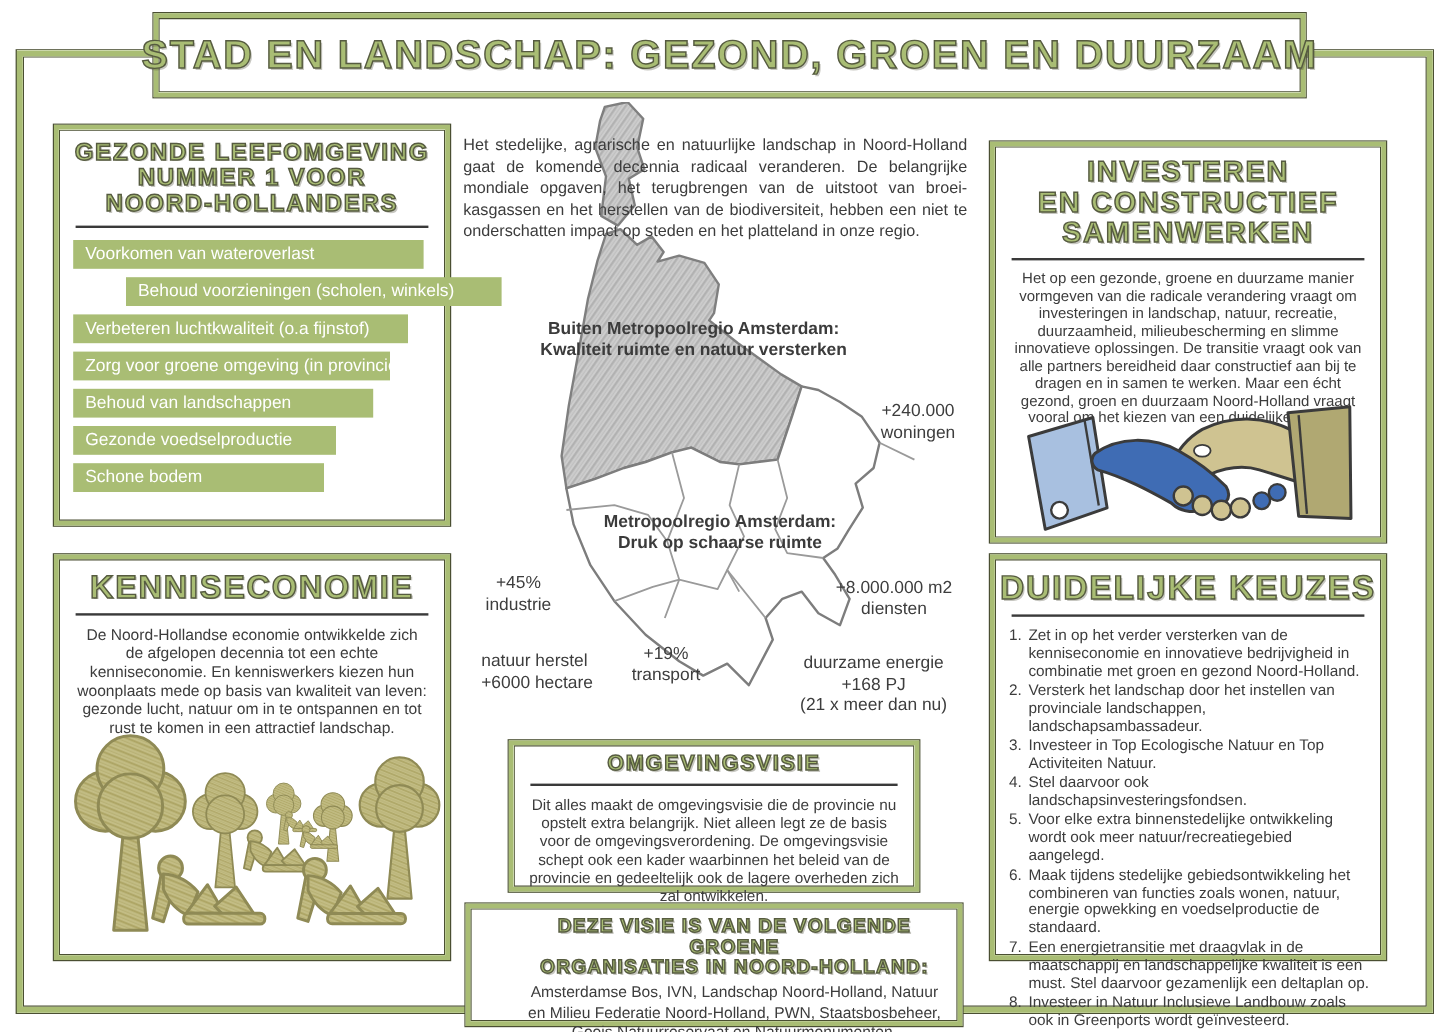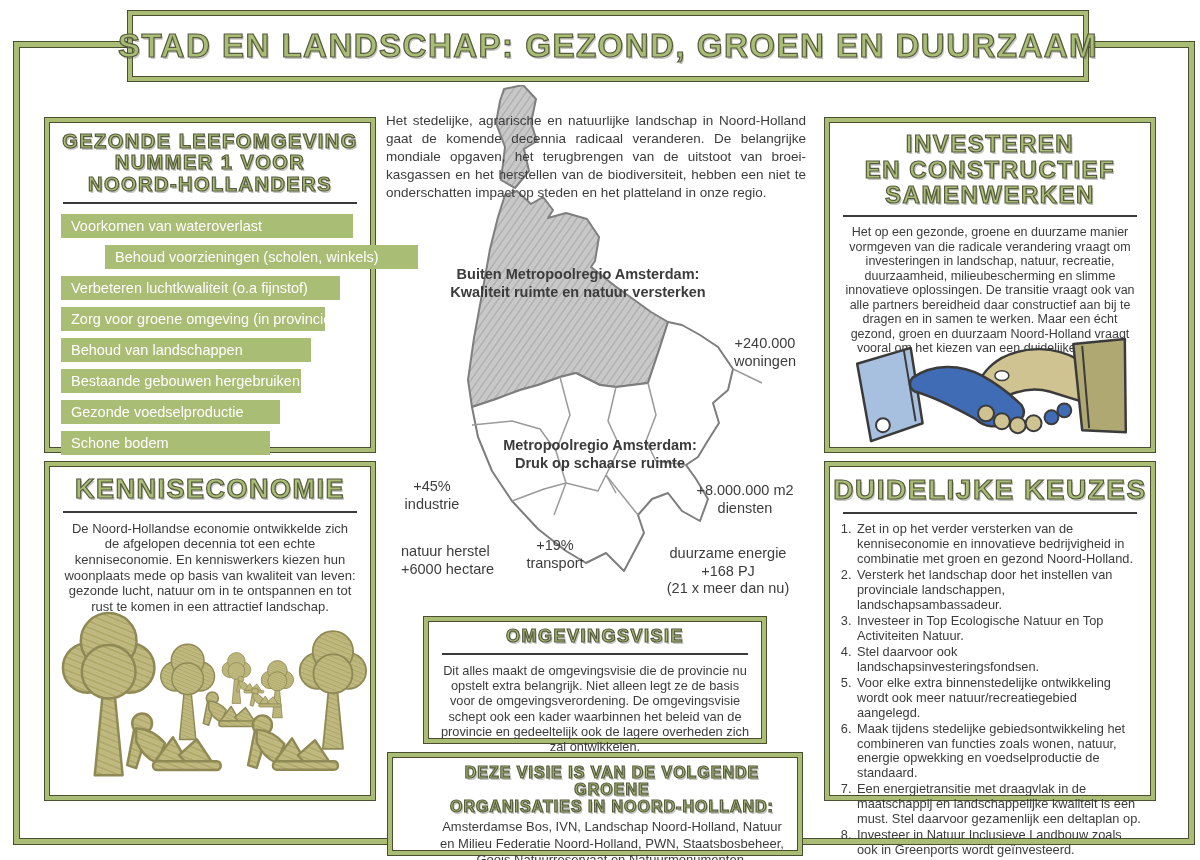--- a/index.html
+++ b/index.html
@@ -30,21 +30,21 @@
   }
   .outlined{
     font-weight:bold;color:var(--green);
     -webkit-text-stroke:1.2px #565b40;
     text-shadow:1.5px 1.5px 0 rgba(70,70,50,0.30);
     letter-spacing:1.5px;line-height:1.07;
     white-space:pre-line;text-align:center;margin:0;
   }
   .page-title{font-size:33px;white-space:nowrap;letter-spacing:1.5px;}
   .panel{position:absolute;box-sizing:border-box;}
-  #box-leefomgeving{left:45px;top:118px;width:330px;height:334px;}
+  #box-leefomgeving{left:45px;top:104px;width:330px;height:334px;}
   #box-kennis{left:45px;top:462px;width:330px;height:338px;}
   #box-investeren{left:825px;top:118px;width:330px;height:334px;}
   #box-keuzes{left:825px;top:462px;width:330px;height:338px;}
   #box-omgevingsvisie{left:424px;top:617px;width:342px;height:126px;z-index:2;}
   #box-visie{left:388px;top:753px;width:414px;height:102px;z-index:3;padding-left:34px;}
   .panel-heading{margin-top:9px;}
   #box-leefomgeving .panel-heading{font-size:20px;}
   #box-kennis .panel-heading{font-size:27px;}
   #box-investeren .panel-heading{font-size:24px;}
   #box-keuzes .panel-heading{font-size:28px;}
@@ -68,21 +68,21 @@
   .keuzes-list li{margin:0 0 1px 0;padding-left:2px;}
   .intro{
     position:absolute;left:386px;top:112px;width:420px;z-index:2;
     font-size:13.5px;line-height:1.33;text-align:justify;margin:0;
   }
   .map-wrap{position:absolute;left:385px;top:85px;width:430px;height:534px;z-index:1;}
   .map-svg{position:absolute;left:35px;top:0;}
   .map-label{position:absolute;white-space:pre-line;}
   .region-label{font-weight:bold;font-size:14.5px;line-height:1.22;text-align:center;color:#3b3b3b;}
   .label-north{left:23px;top:181px;width:340px;}
-  .label-south{left:65px;top:352px;width:300px;}
+  .label-south{left:65px;top:342px;width:300px;}
   .stat{font-size:14.5px;line-height:1.22;text-align:center;color:#3d3d3d;}
   .stat-woningen{left:330px;top:250px;width:100px;}
   .stat-industrie{left:5px;top:349px;width:84px;margin-top:44px;}
   .stat-diensten{left:280px;top:397px;width:160px;}
   .stat-natuur-herstel{left:16px;top:458px;width:150px;text-align:left;}
   .stat-transport{left:100px;top:452px;width:140px;}
   .stat-energie{left:250px;top:460px;width:186px;}
   .trees-illu{position:absolute;left:8px;top:136px;}
   .hands-illu{position:absolute;left:22px;top:214px;}
 </style>
@@ -99,21 +99,20 @@
   <h2 class="outlined panel-heading">GEZONDE LEEFOMGEVING
 NUMMER 1 VOOR
 NOORD-HOLLANDERS</h2>
   <div class="divider"></div>
   <div class="bars" id="bars">
       <div class="bar" style="width: 292px;">Voorkomen van wateroverlast</div>
       <div class="bar" style="width: 313px; margin-left: 44px;">Behoud voorzieningen (scholen, winkels)</div>
       <div class="bar" style="width: 279px;">Verbeteren luchtkwaliteit (o.a fijnstof)</div>
       <div class="bar" style="width: 264px;">Zorg voor groene omgeving (in provincie)</div>
       <div class="bar" style="width: 250px;">Behoud van landschappen</div>
-      <div class="bar" style="width: 240px;">Bestaande gebouwen hergebruiken</div>
       <div class="bar" style="width: 219px;">Gezonde voedselproductie</div>
       <div class="bar" style="width: 209px;">Schone bodem</div>
     </div>
 </div>
 
 <div class="panel bordered" id="box-kennis">
   <h2 class="outlined panel-heading">KENNISECONOMIE</h2>
   <div class="divider"></div>
   <p class="body-text" style="font-size:13px;">De Noord-Hollandse economie ontwikkelde zich de afgelopen decennia tot een echte kenniseconomie. En kenniswerkers kiezen hun woonplaats mede op basis van kwaliteit van leven: gezonde lucht, natuur om in te ontspannen en tot rust te komen in een attractief landschap.</p>
   <svg class="trees-illu" width="312" height="176" viewBox="0 0 320 180">

